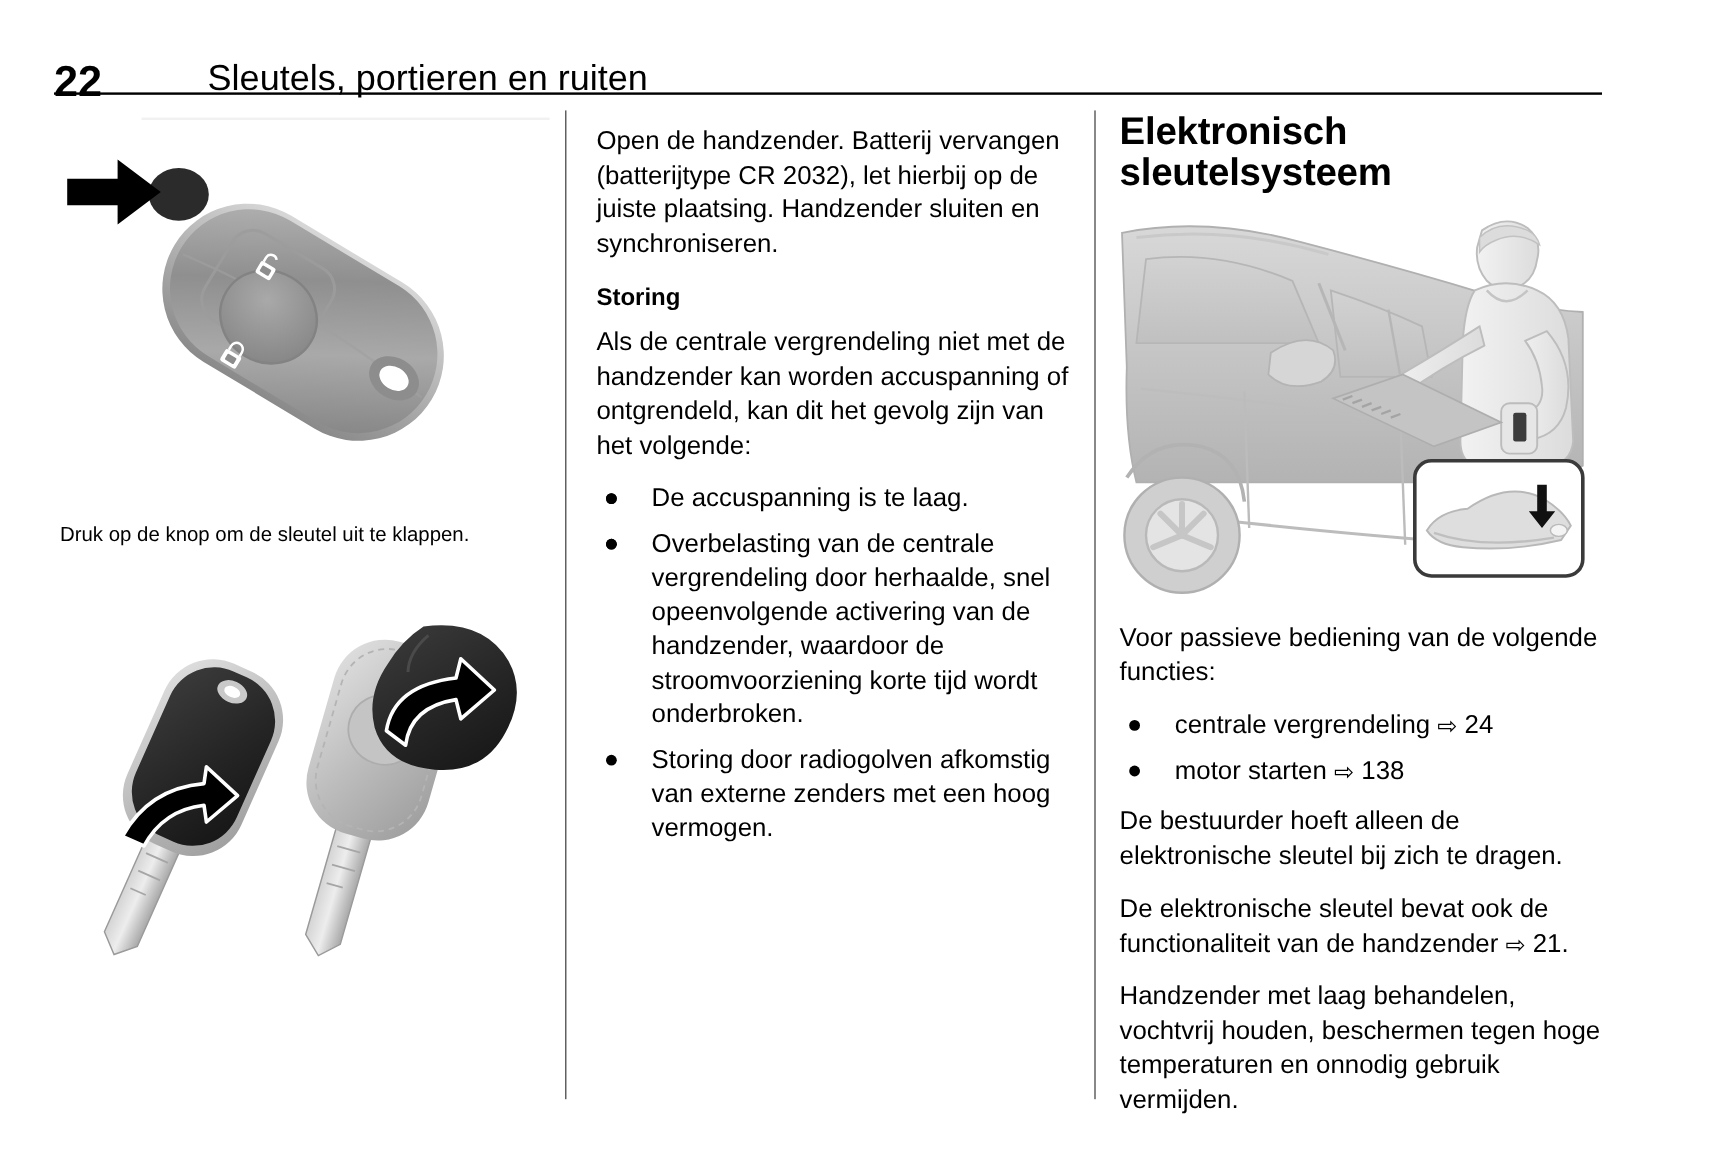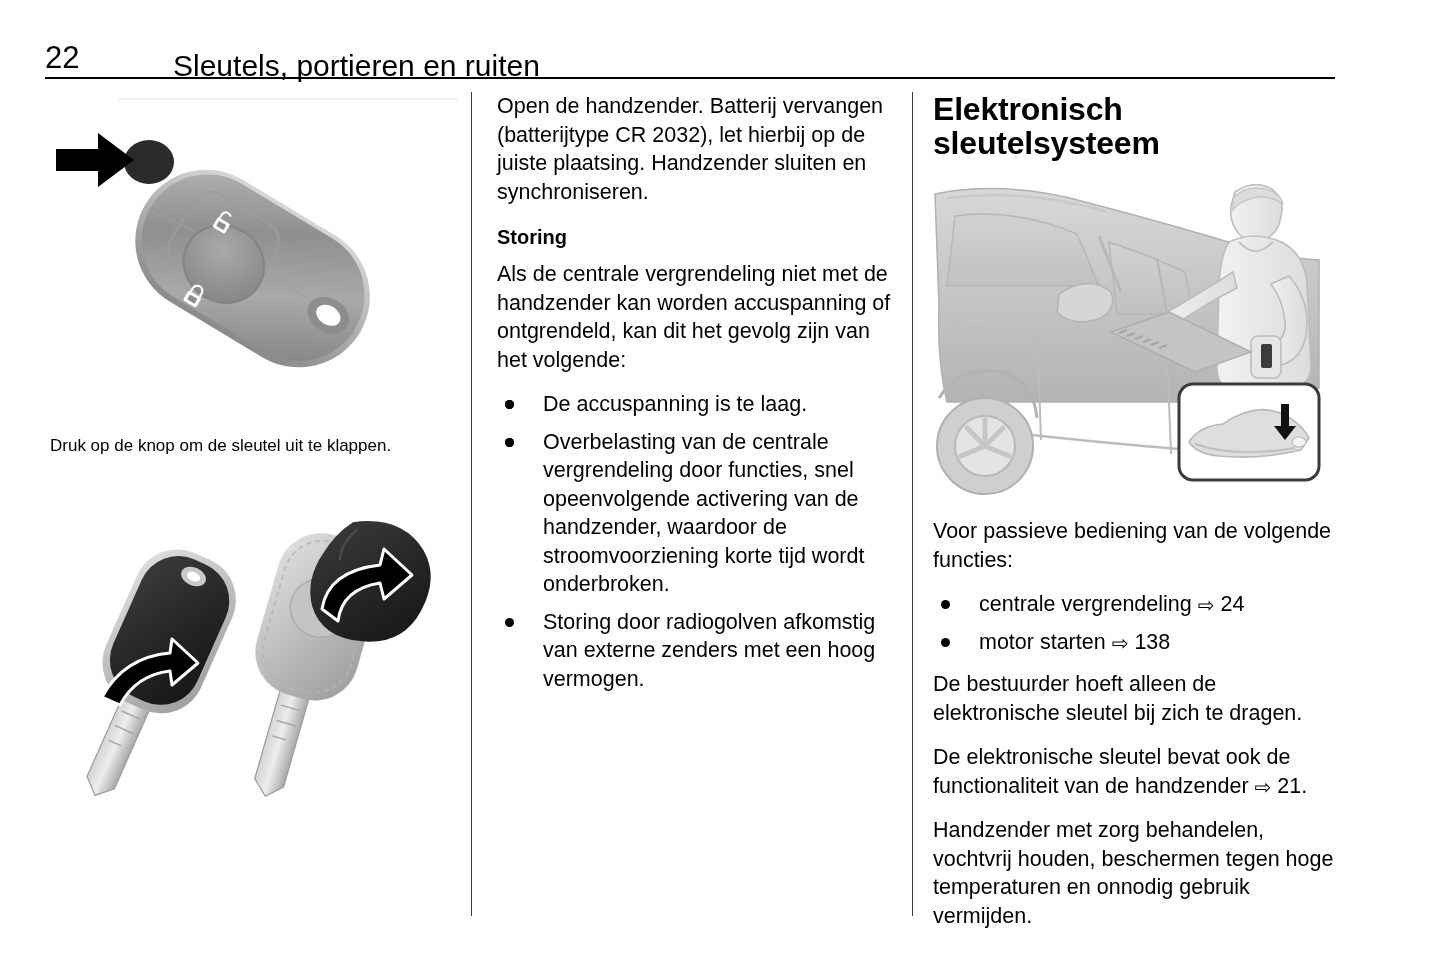--- a/index.html
+++ b/index.html
@@ -20,23 +20,23 @@
   #page-header {
     position: absolute;
     left: 45px;
     top: 36px;
     width: 1290px;
     height: 44px;
   }
   #page-number {
     position: absolute;
     left: 0;
-    top: 4px;
-    font-size: 31px;
-    font-weight: 400;
+    top: 14px;
+    font-size: 36px;
+    font-weight: 700;
     letter-spacing: 0px;
     line-height: 36px;
   }
   #header-title {
     position: absolute;
     left: 128px;
     top: 12px;
     font-size: 30px;
     font-weight: 400;
     line-height: 36px;
@@ -60,21 +60,21 @@
   }
   #divider-1 { left: 471px; }
   #divider-2 { left: 912px; }
 
   
   .column {
     position: absolute;
     top: 92px;
   }
   #col-left   { left: 50px;  width: 400px; }
-  #col-middle { left: 497px; width: 400px; }
+  #col-middle { left: 497px; width: 400px; margin-top: 11px; }
   #col-right  { left: 933px; width: 402px; }
 
   
   .body-text {
     font-size: 21.5px;
     line-height: 28.5px;
     margin: 0 0 16px 0;
     text-align: left;
   }
   .section-heading {
@@ -301,21 +301,21 @@
     </li>
     <li>
       <span class="bullet-dot"></span>
       <span>De accuspanning is te laag.</span>
     </li>
     <li>
       <span class="bullet-dot"></span>
     </li>
     <li>
       <span class="bullet-dot"></span>
-      <span>Overbelasting van de centrale vergrendeling door functies, snel opeenvolgende activering van de handzender, waardoor de stroomvoorziening korte tijd wordt onderbroken.</span>
+      <span>Overbelasting van de centrale vergrendeling door herhaalde, snel opeenvolgende activering van de handzender, waardoor de stroomvoorziening korte tijd wordt onderbroken.</span>
     </li>
     <li>
       <span class="bullet-dot"></span>
       <span>Storing door radiogolven afkomstig van externe zenders met een hoog vermogen.</span>
     </li>
   </ul>
 </div>
 
 <div class="column" id="col-right">
   <h2 class="col-heading">Elektronisch sleutelsysteem</h2>
@@ -433,14 +433,14 @@
       <span>138</span>
     </li>
   </ul>
 
   <p class="body-text">De bestuurder hoeft alleen de elektronische sleutel bij zich te dragen.</p>
 
   <p class="body-text"><span>De elektronische sleutel bevat ook de functionaliteit van de handzender</span>
     <span class="pageref-arrow">⇨</span>
     <span>21.</span></p>
 
-  <p class="body-text">Handzender met zorg behandelen, vochtvrij houden, beschermen tegen hoge temperaturen en onnodig gebruik vermijden.</p>
+  <p class="body-text">Handzender met laag behandelen, vochtvrij houden, beschermen tegen hoge temperaturen en onnodig gebruik vermijden.</p>
 </div>
 
 </body></html>

